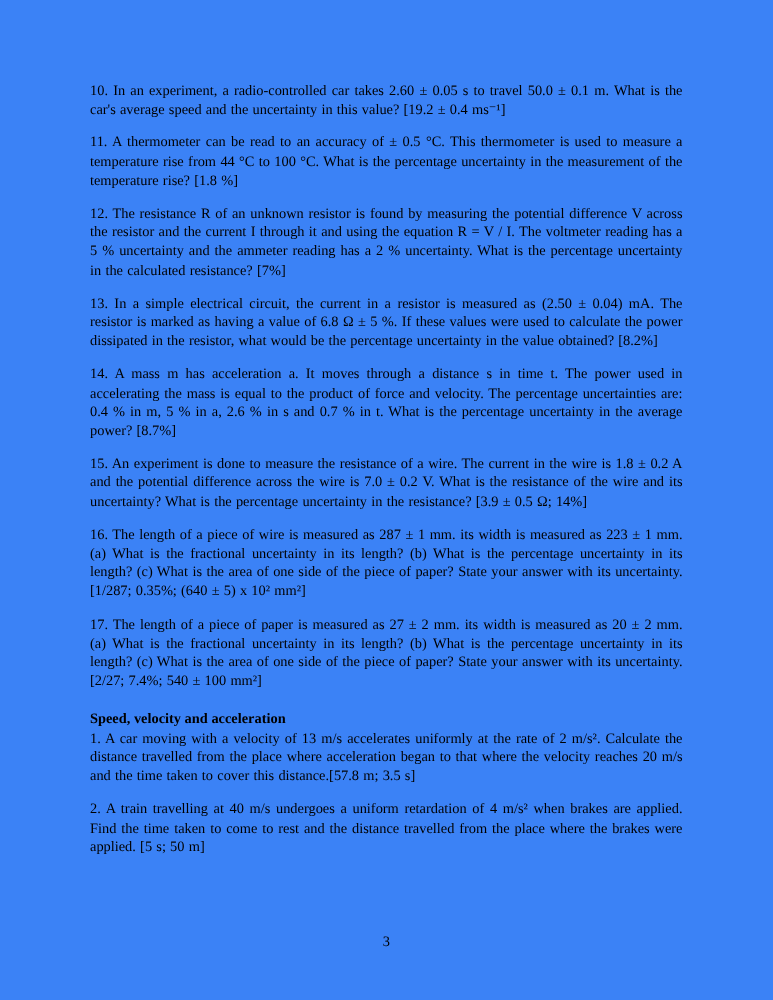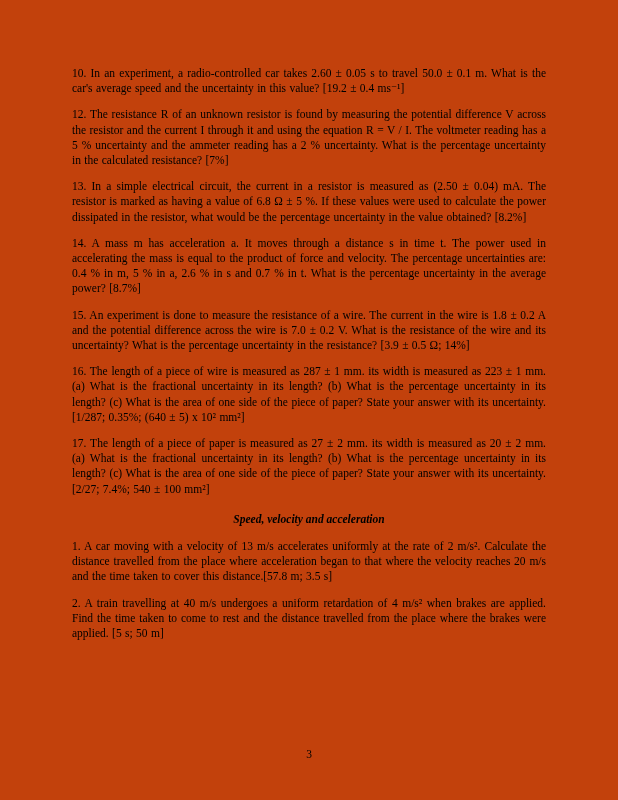--- a/index.html
+++ b/index.html
@@ -4,60 +4,60 @@
   <style>
     html, body {
       margin: 0;
       padding: 0;
       background: #ffffff;
     }
     .page {
       position: relative;
       width: 618px;
       height: 800px;
-      background: #c2410c;
+      background: #3b82f6;
       font-family: "Liberation Serif", "DejaVu Serif", serif;
       font-size: 11.5px;
       line-height: 15.2px;
       color: #000000;
       overflow: hidden;
     }
     .content {
       position: absolute;
       left: 72px;
       top: 66px;
       width: 474px;
     }
     .para {
       text-align: justify;
       margin: 0 0 11px 0;
       word-spacing: 0.5px;
     }
     .section-heading {
-      text-align: center;
+      text-align: left;
       font-weight: bold;
-      font-style: italic;
-      margin: 15px 0 12px 0;
+      margin: 15px 0 0 0;
     }
     .page-number {
       position: absolute;
       left: 0;
       width: 100%;
       bottom: 38px;
       text-align: center;
       font-size: 11.5px;
     }
   </style>
 </head>
 <body>
 
 <div class="page">
   <div class="content">
 
     <p class="para">10. In an experiment, a radio-controlled car takes 2.60 ± 0.05 s to travel 50.0 ± 0.1 m. What is the car's average speed and the uncertainty in this value? [19.2 ± 0.4 ms⁻¹]</p>
+    <p class="para">11. A thermometer can be read to an accuracy of ± 0.5 °C. This thermometer is used to measure a temperature rise from 44 °C to 100 °C. What is the percentage uncertainty in the measurement of the temperature rise? [1.8 %]</p>
     <p class="para">12. The resistance R of an unknown resistor is found by measuring the potential difference V across the resistor and the current I through it and using the equation R = V / I. The voltmeter reading has a 5 % uncertainty and the ammeter reading has a 2 % uncertainty. What is the percentage uncertainty in the calculated resistance? [7%]</p>
     <p class="para">13. In a simple electrical circuit, the current in a resistor is measured as (2.50 ± 0.04) mA. The resistor is marked as having a value of 6.8 Ω ± 5 %. If these values were used to calculate the power dissipated in the resistor, what would be the percentage uncertainty in the value obtained? [8.2%]</p>
     <p class="para">14. A mass m has acceleration a. It moves through a distance s in time t. The power used in accelerating the mass is equal to the product of force and velocity. The percentage uncertainties are: 0.4 % in m, 5 % in a, 2.6 % in s and 0.7 % in t. What is the percentage uncertainty in the average power? [8.7%]</p>
     <p class="para">15. An experiment is done to measure the resistance of a wire. The current in the wire is 1.8 ± 0.2 A and the potential difference across the wire is 7.0 ± 0.2 V. What is the resistance of the wire and its uncertainty? What is the percentage uncertainty in the resistance? [3.9 ± 0.5 Ω; 14%]</p>
     <p class="para">16. The length of a piece of wire is measured as 287 ± 1 mm. its width is measured as 223 ± 1 mm. (a) What is the fractional uncertainty in its length? (b) What is the percentage uncertainty in its length? (c) What is the area of one side of the piece of paper? State your answer with its uncertainty. [1/287; 0.35%; (640 ± 5) x 10² mm²]</p>
     <p class="para">17. The length of a piece of paper is measured as 27 ± 2 mm. its width is measured as 20 ± 2 mm. (a) What is the fractional uncertainty in its length? (b) What is the percentage uncertainty in its length? (c) What is the area of one side of the piece of paper? State your answer with its uncertainty. [2/27; 7.4%; 540 ± 100 mm²]</p>
 
     <p class="section-heading">Speed, velocity and acceleration</p>
 
     <p class="para">1. A car moving with a velocity of 13 m/s accelerates uniformly at the rate of 2 m/s². Calculate the distance travelled from the place where acceleration began to that where the velocity reaches 20 m/s and the time taken to cover this distance.[57.8 m; 3.5 s]</p>

